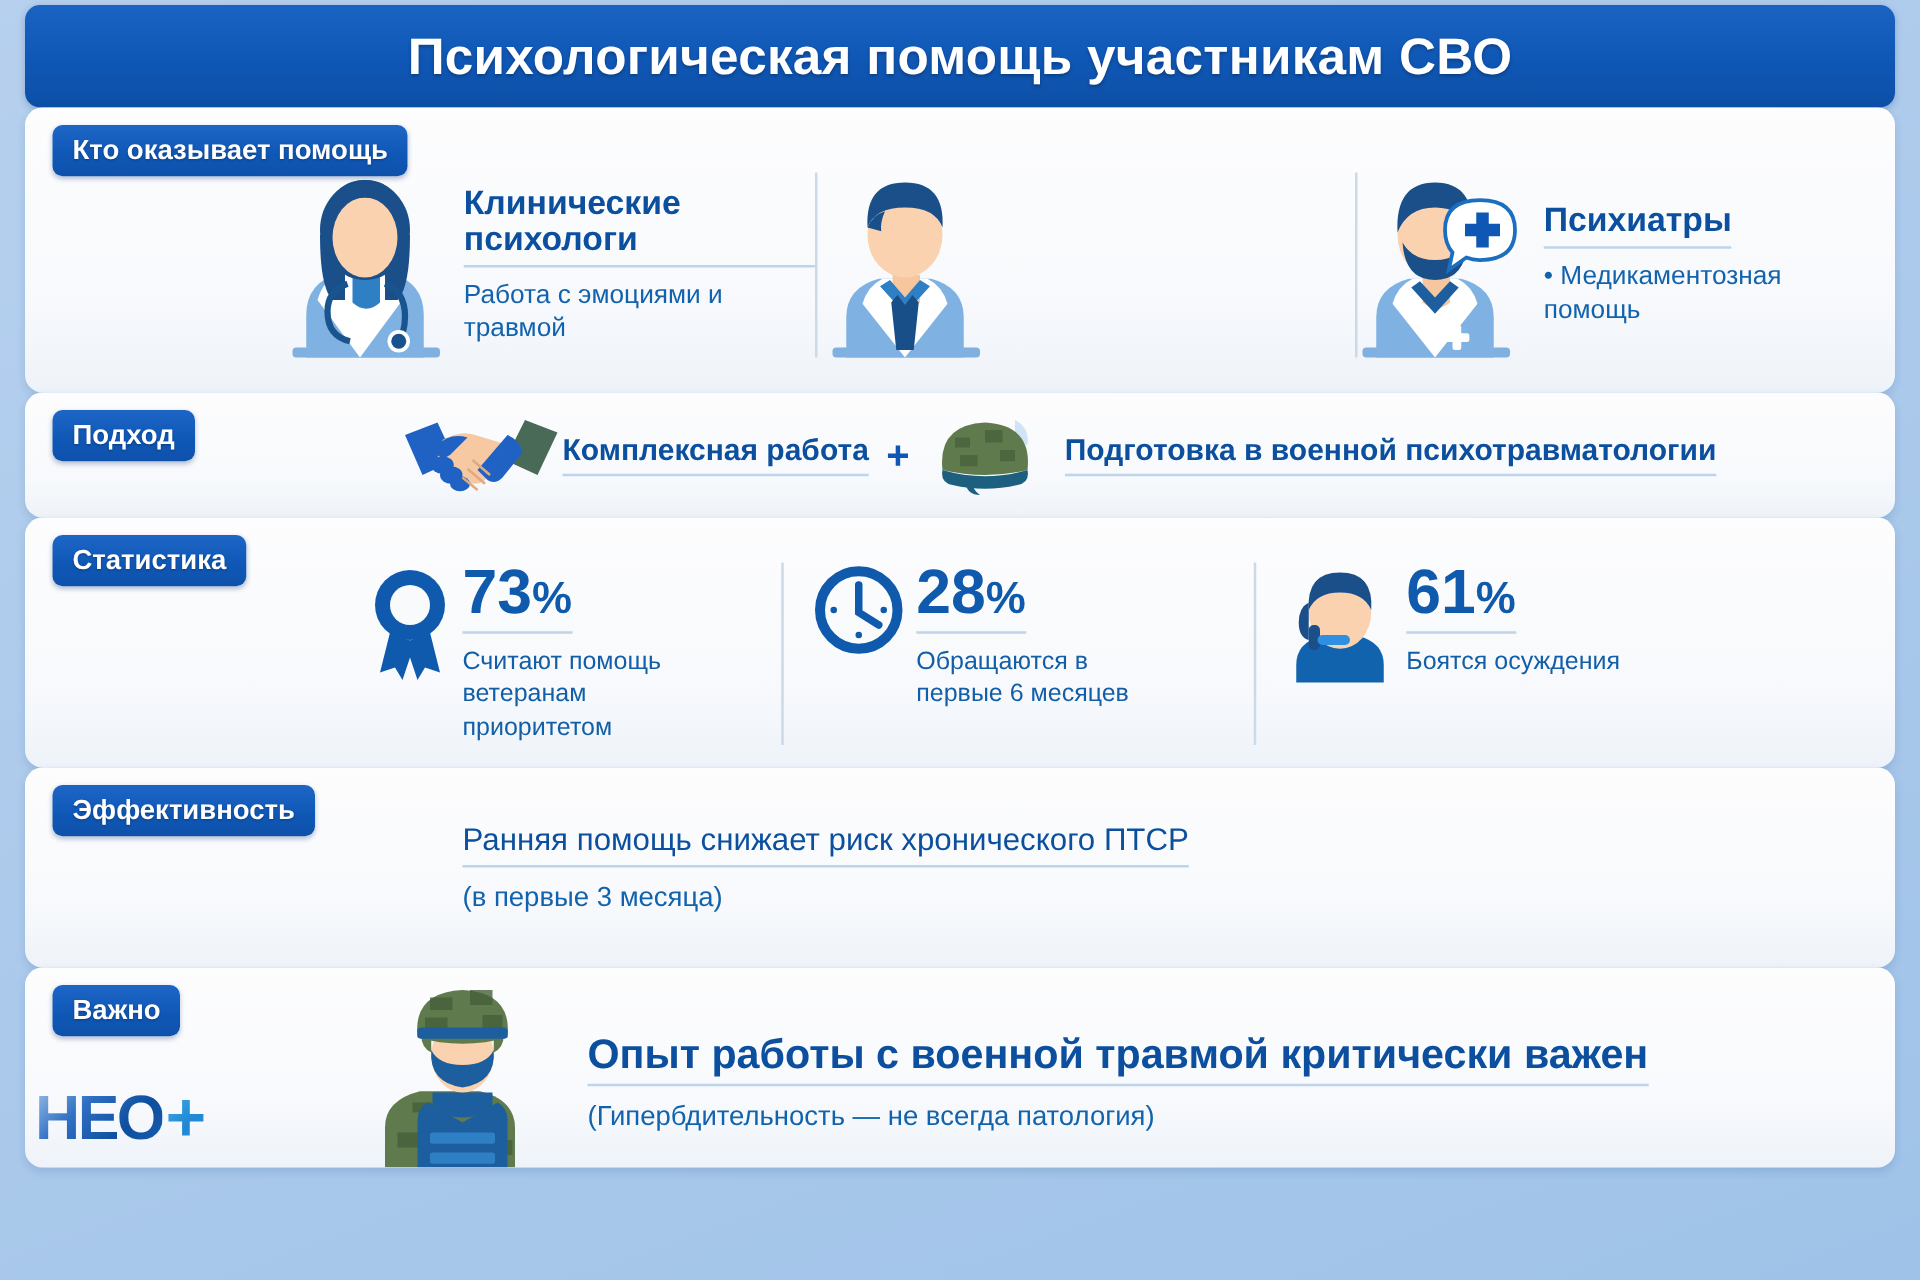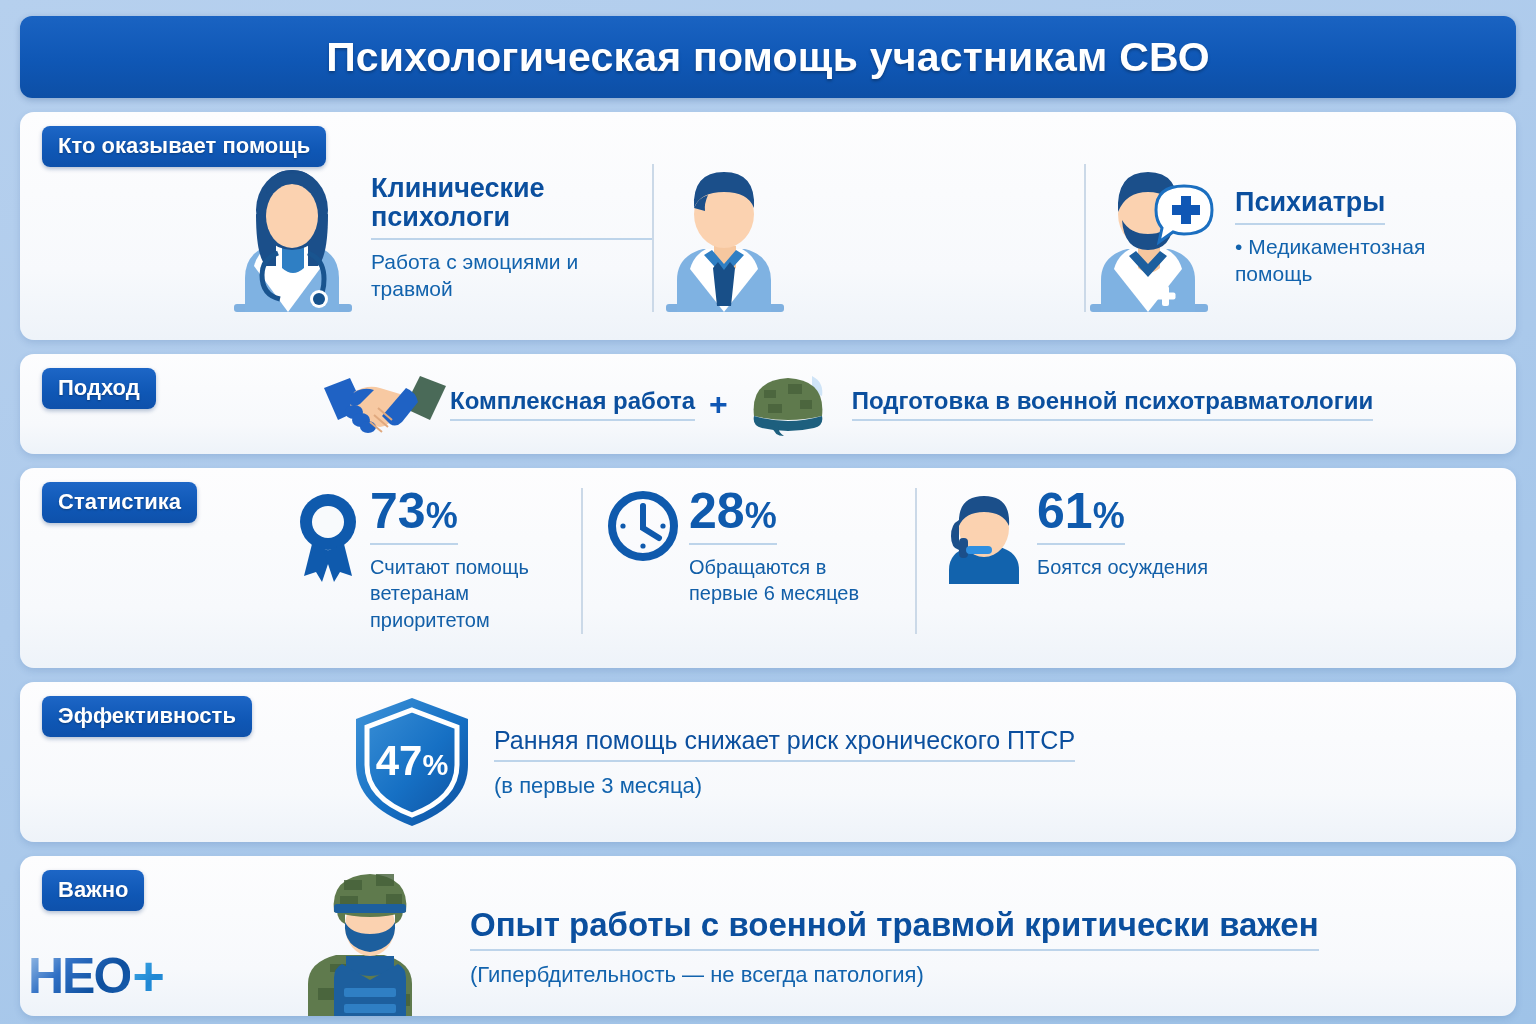--- a/index.html
+++ b/index.html
@@ -2,42 +2,41 @@
 <html><head>
 <meta charset="utf-8">
 <style>
   * { box-sizing: border-box; margin: 0; padding: 0; }
   html, body {
     width: 1536px; height: 1024px;
     font-family: "Liberation Sans", sans-serif;
     background: linear-gradient(160deg, #b6d0ee 0%, #aecbec 40%, #9fc3e8 100%);
     overflow: hidden;
   }
-  .page { position: relative; width: 1536px; height: 1024px; padding: 16px 20px 10px 20px; }
+  .page { position: relative; width: 1536px; height: 1024px; padding: 4px 20px 10px 20px; }
 
   
   .title-bar {
     height: 82px; border-radius: 12px;
     background: linear-gradient(180deg, #1a63c2 0%, #0f57b5 55%, #0d4fa6 100%);
     display: flex; align-items: center; justify-content: center;
     box-shadow: 0 2px 6px rgba(10,50,110,.25);
   }
   .title-bar h1 {
     color: #ffffff; font-size: 41px; font-weight: 700; letter-spacing: .2px;
     text-shadow: 0 2px 3px rgba(0,0,0,.28);
     white-space: nowrap;
   }
 
   
   .card {
     position: relative;
     background: linear-gradient(180deg, #fdfdfe 0%, #f7f9fc 70%, #eef3f9 100%);
     border-radius: 14px;
     box-shadow: 0 3px 7px rgba(40,80,140,.16);
-    margin-top: 14px;
     overflow: hidden;
   }
   .chip {
     position: absolute; top: 14px; left: 22px;
     background: linear-gradient(180deg, #1d66c6 0%, #0f57b5 60%, #0e51ab 100%);
     color: #fff; font-size: 22px; font-weight: 700;
     padding: 7px 16px 8px 16px; border-radius: 8px;
     box-shadow: 0 2px 4px rgba(10,50,110,.3);
     text-shadow: 0 1px 2px rgba(0,0,0,.3);
     white-space: nowrap; z-index: 4;
@@ -69,21 +68,21 @@
   .c-approach { height: 100px; }
   .approach-row { display: flex; align-items: center; height: 100%; padding-left: 300px; }
   .appr-text {
     color: #0b4f9e; font-size: 24px; font-weight: 600;
     border-bottom: 2px solid #bdd4ea; padding-bottom: 4px;
   }
   .plus { color: #0f57b5; font-size: 32px; font-weight: 700; margin: 0 14px; }
 
   
   .c-stats { height: 200px; }
-  .stats-row { display: flex; height: 100%; padding-left: 250px; padding-top: 18px; }
+  .stats-row { display: flex; align-items: center; height: 100%; padding-left: 250px; padding-top: 18px; gap: 44px; }
   .stat { display: flex; align-items: flex-start; position: relative; padding: 0 26px; height: 150px; }
   .stat + .stat::before {
     content:""; position:absolute; left: 0; top: 2px; width: 2px; height: 146px; background: #cbd9e8;
   }
   .stat-icon { flex: 0 0 auto; margin-right: 10px; margin-top: 4px; }
   .stat-num {
     color: #0f5aad; font-size: 50px; font-weight: 700; line-height: 1;
     border-bottom: 2px solid #bdd4ea; padding-bottom: 7px; display: inline-block;
   }
   .stat-num .pct { font-size: 36px; }
@@ -292,36 +291,20 @@
           <div class="stat-label" style="max-width:230px;">Боятся осуждения</div>
         </div>
       </div>
 
     </div>
   </div>
 
   <div class="card c-effect">
     <div class="chip">Эффективность</div>
     <div class="effect-row">
-      <div style="position:relative;">
-        <svg width="124" height="134" viewBox="0 0 124 134">
-          <defs>
-            <linearGradient id="shg" x1="0" y1="0" x2="1" y2="1">
-              <stop offset="0%" stop-color="#3e93d8"></stop>
-              <stop offset="55%" stop-color="#1670c4"></stop>
-              <stop offset="100%" stop-color="#0d4f9e"></stop>
-            </linearGradient>
-          </defs>
-          <path d="M62 3 L118 24 v46 q0 40 -56 61 Q6 110 6 70 V24 z" fill="url(#shg)"></path>
-          <path d="M62 15 L107 32 v38 q0 33 -45 50 Q17 103 17 70 V32 z" fill="none" stroke="#ffffff" stroke-width="5"></path>
-          <text x="62" y="80" text-anchor="middle" font-family="Liberation Sans, sans-serif" font-size="42" font-weight="700" fill="#ffffff">
-            <tspan>47</tspan><tspan font-size="29">%</tspan>
-          </text>
-        </svg>
-      </div>
       <div class="effect-text">
         <div class="effect-main">Ранняя помощь снижает риск хронического ПТСР</div>
         <div class="effect-sub">(в первые 3 месяца)</div>
       </div>
     </div>
   </div>
 
   <div class="card c-important">
     <div class="chip">Важно</div>
     <div class="imp-row">

